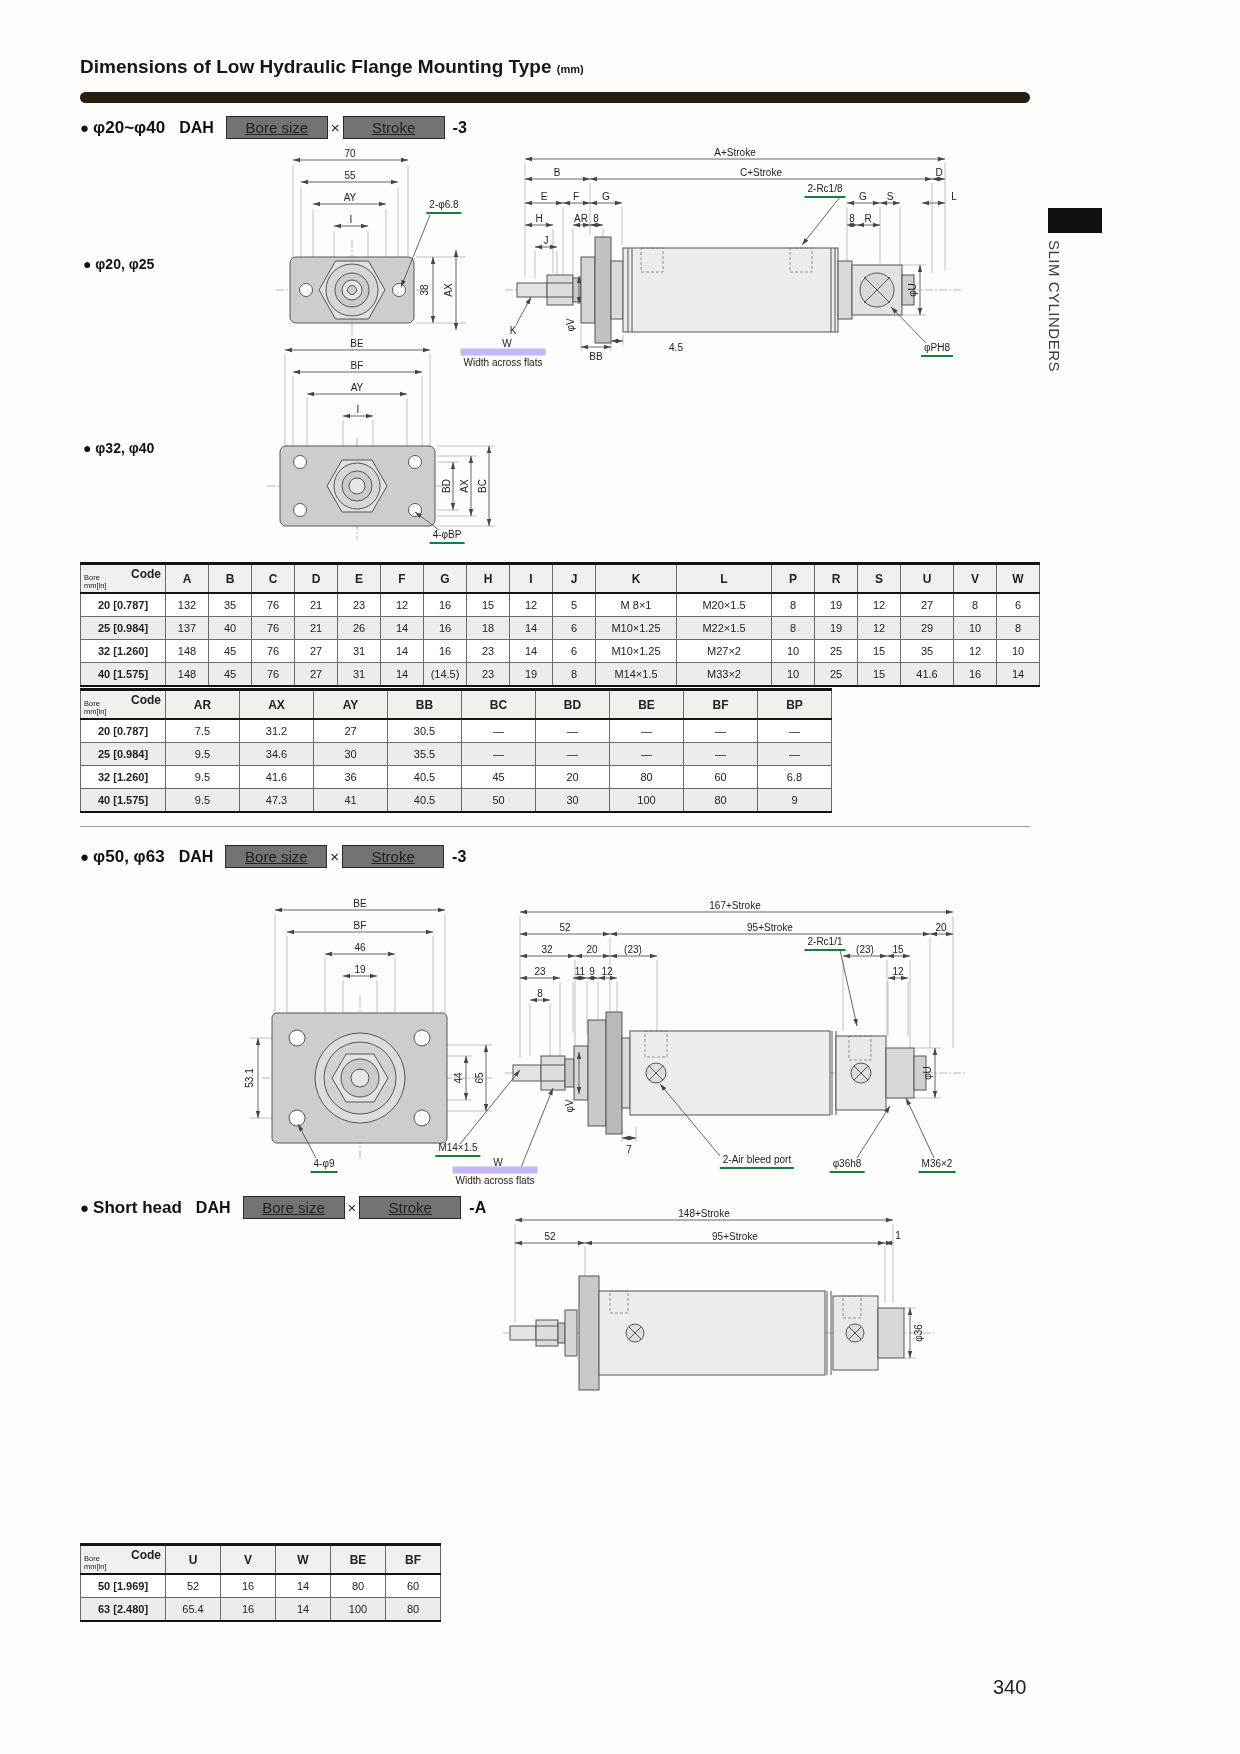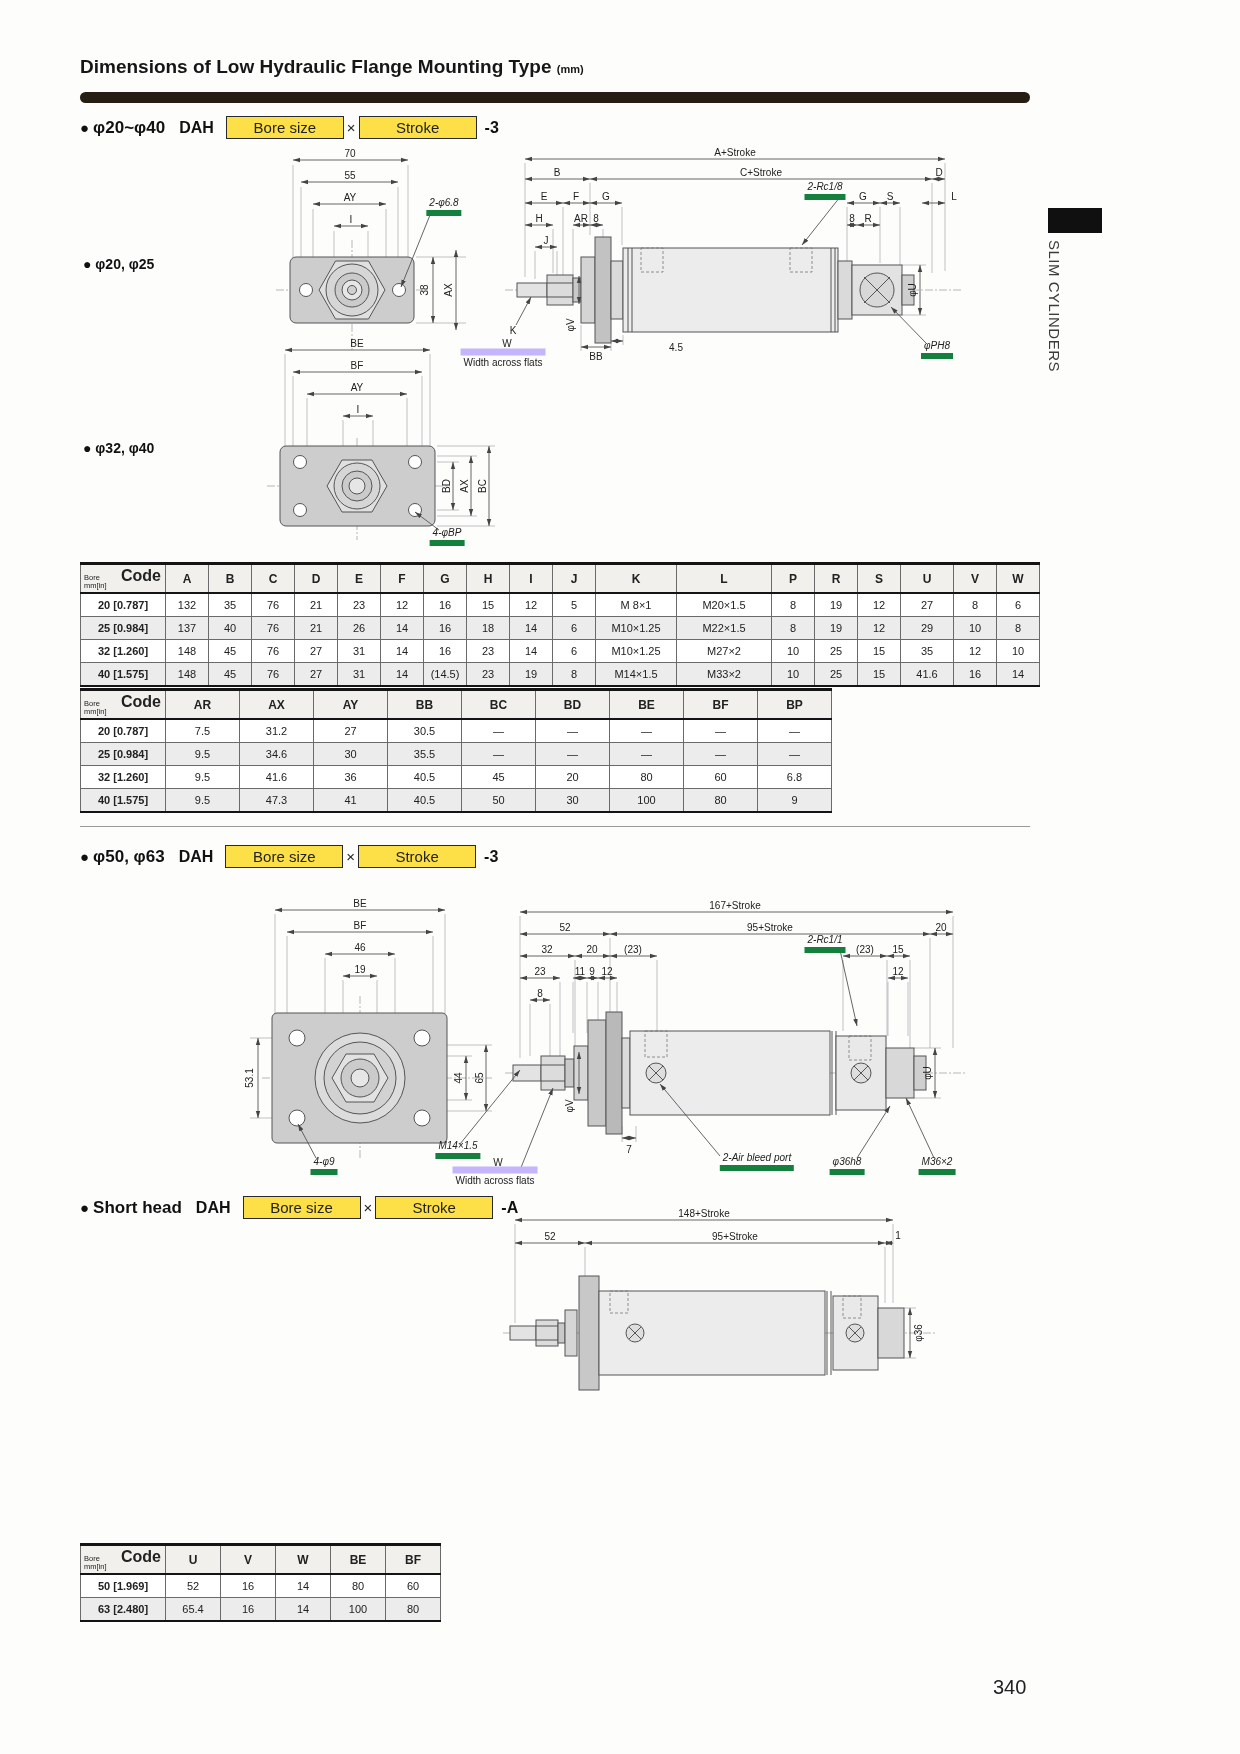--- a/index.html
+++ b/index.html
@@ -6,39 +6,39 @@
   .page{position:relative;width:1240px;height:1754px;background:#fdfdfc;font-family:"Liberation Sans",sans-serif;overflow:hidden;}
   .title{position:absolute;left:80px;top:56px;font-size:19px;font-weight:bold;color:#161616;margin:0;white-space:nowrap;}
   .title .unit{font-size:11px;font-weight:bold;}
   .black-bar{position:absolute;left:80px;top:92px;width:950px;height:11px;background:#261d13;border-radius:6px;}
   .side-tab{position:absolute;left:1048px;top:208px;width:54px;height:25px;background:#101010;}
   .side-text{position:absolute;left:1046px;top:240px;writing-mode:vertical-rl;font-size:15px;color:#3b3b3b;letter-spacing:.5px;}
   .sec-header{position:absolute;display:flex;align-items:center;}
   .sec-header .bullet{font-size:15px;color:#111;margin-right:4px;}
   .sec-header .range{font-size:17px;font-weight:bold;color:#111;margin-right:14px;white-space:nowrap;}
   .sec-header .model{font-size:16px;font-weight:bold;color:#111;margin-right:12px;}
-  .sec-header .box{border:1.6px solid #2a2a2a;font-size:15px;color:#222;padding:2px 8px;width:100px;text-align:center;background:#fde047;}
+  .sec-header .box{border:1.6px solid #2a2a2a;font-size:15px;color:#222;padding:2px 0;width:100px;text-align:center;background:#737373;text-decoration:underline;}
   .sec-header .mult{font-size:15px;color:#222;margin:0 3px;}
   .sec-header .suffix{font-size:16px;font-weight:bold;color:#111;margin-left:8px;}
   .variant{position:absolute;font-size:14px;font-weight:bold;color:#111;white-space:nowrap;}
   .drawing{position:absolute;}
   .drawing svg{position:absolute;left:0;top:0;}
   .dim{position:absolute;font-size:10px;color:#222;white-space:nowrap;transform:translate(-50%,-50%);line-height:1;}
   .dim.rot{transform:translate(-50%,-50%) rotate(-90deg);}
-  .dim.u{border-bottom:6px solid #15803d;padding:0 3px 2px;font-style:italic;}
+  .dim.u{border-bottom:2px solid #15803d;padding:0 3px 2px;}
   .dim.o{border-top:7px solid #c4b5fd;padding:2px 3px 0;}
   .hline{position:absolute;left:80px;top:826px;width:950px;height:1px;background:#9a9a9a;}
   .tablewrap{position:absolute;}
   .tablewrap table{border-collapse:collapse;table-layout:fixed;background:#fff;border:1px solid #555;border-top:3px solid #141414;border-bottom:2.5px solid #141414;}
   .tablewrap th,.tablewrap td{border:1px solid #6a6a6a;font-size:11px;text-align:center;padding:0;height:22px;color:#222;overflow:hidden;}
   .tablewrap thead th{background:#f1f0ed;font-weight:bold;font-size:12px;height:27px;border-bottom:2.2px solid #141414;}
   .tablewrap tbody tr:nth-child(even){background:#ececec;}
   .tablewrap tbody th{font-weight:bold;}
   th.corner{position:relative;background-image:linear-gradient(to bottom right,transparent calc(50% - .7px),#555 calc(50% - .7px),#555 calc(50% + .7px),transparent calc(50% + .7px));}
-  th.corner .c-top{position:absolute;top:2px;right:4px;font-size:16px;font-weight:bold;}
+  th.corner .c-top{position:absolute;top:2px;right:4px;font-size:12px;font-weight:bold;}
   th.corner .c-bot{position:absolute;bottom:1px;left:3px;font-size:7.5px;font-weight:normal;text-align:left;line-height:1.15;white-space:pre-line;}
   .t1 thead th{width:42px;} .t1 thead th:nth-child(1){width:84px;} .t1 thead th:nth-child(12){width:80px;} .t1 thead th:nth-child(13){width:94px;} .t1 thead th:nth-child(17){width:52px;}
   .t2 thead th{width:73px;} .t2 thead th:nth-child(1){width:84px;}
   .t3 thead th{width:54px;} .t3 thead th:nth-child(1){width:84px;}
   .pagenum{position:absolute;left:993px;top:1676px;font-size:20px;color:#222;}
 </style>
 </head>
 <body>
 
 <div class="page">

